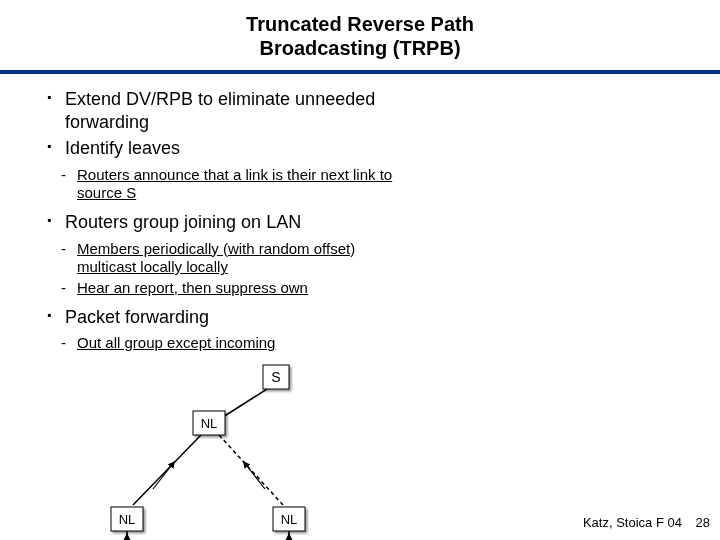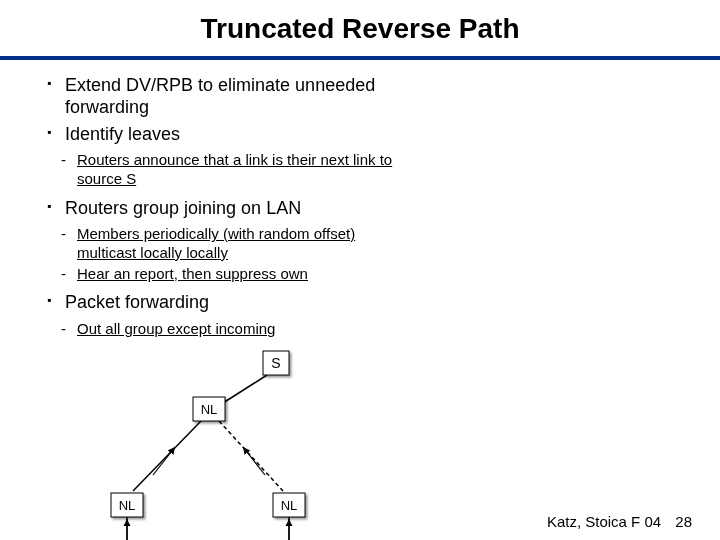--- a/index.html
+++ b/index.html
@@ -6,21 +6,21 @@
   body {
     width: 720px;
     height: 540px;
     font-family: Arial, Helvetica, sans-serif;
     background: #fff;
     position: relative;
     overflow: hidden;
   }
   .title {
     text-align: center;
-    font-size: 28px;
+    font-size: 20px;
     font-weight: bold;
     padding: 12px 0 8px 0;
     line-height: 1.2;
   }
   .title span { display: block; }
   .rule {
     height: 4px;
     background: #003087;
     margin: 2px 0 14px 0;
   }
@@ -70,31 +70,32 @@
   }
   .bullet2 > li::before {
     content: "-";
     position: absolute;
     left: 14px;
     top: 0;
   }
   .footer {
     position: absolute;
     bottom: 10px;
-    right: 28px;
-    font-size: 15px;
+    right: 10px;
+    font-size: 13px;
   }
   .footer .pg { margin-left: 10px; }
   svg { overflow: visible; }
 </style>
 </head>
 <body>
 
 <div class="title">
   <span>Truncated Reverse Path</span>
+  <span>Broadcasting (TRPB)</span>
 </div>
 <div class="rule"></div>
 
 <div class="content">
   <div class="left">
     <ul class="bullet1">
       <li>Extend DV/RPB to eliminate unneeded forwarding</li>
       <li>Identify leaves</li>
     </ul>
     <ul class="bullet2">

